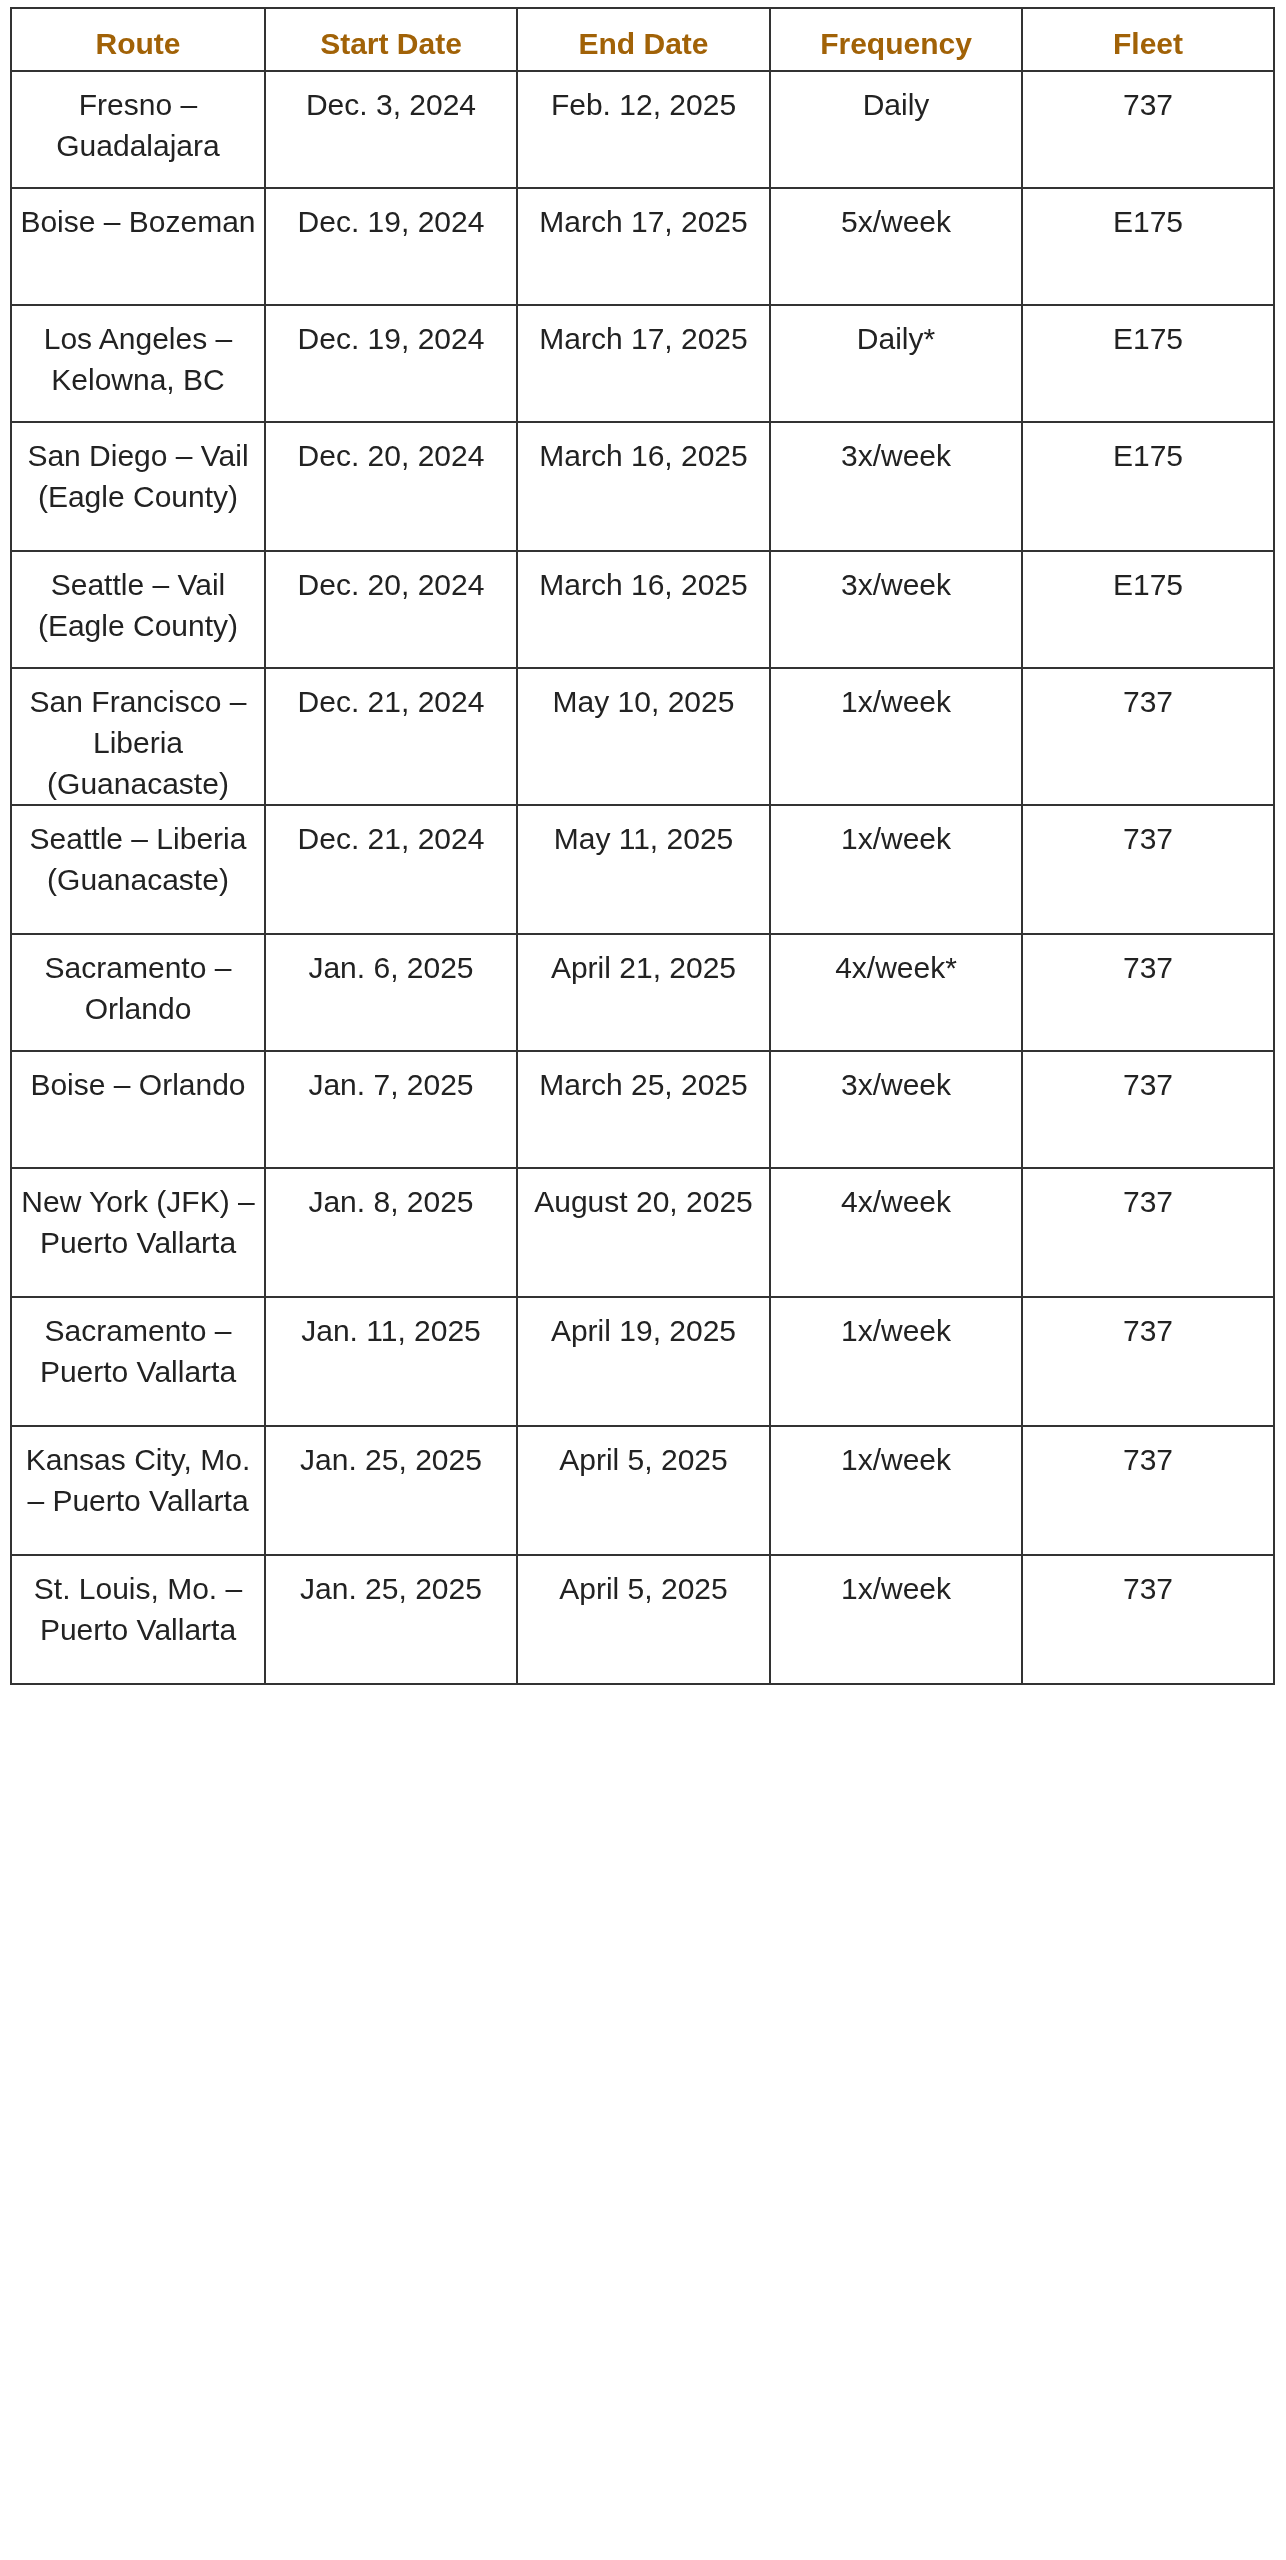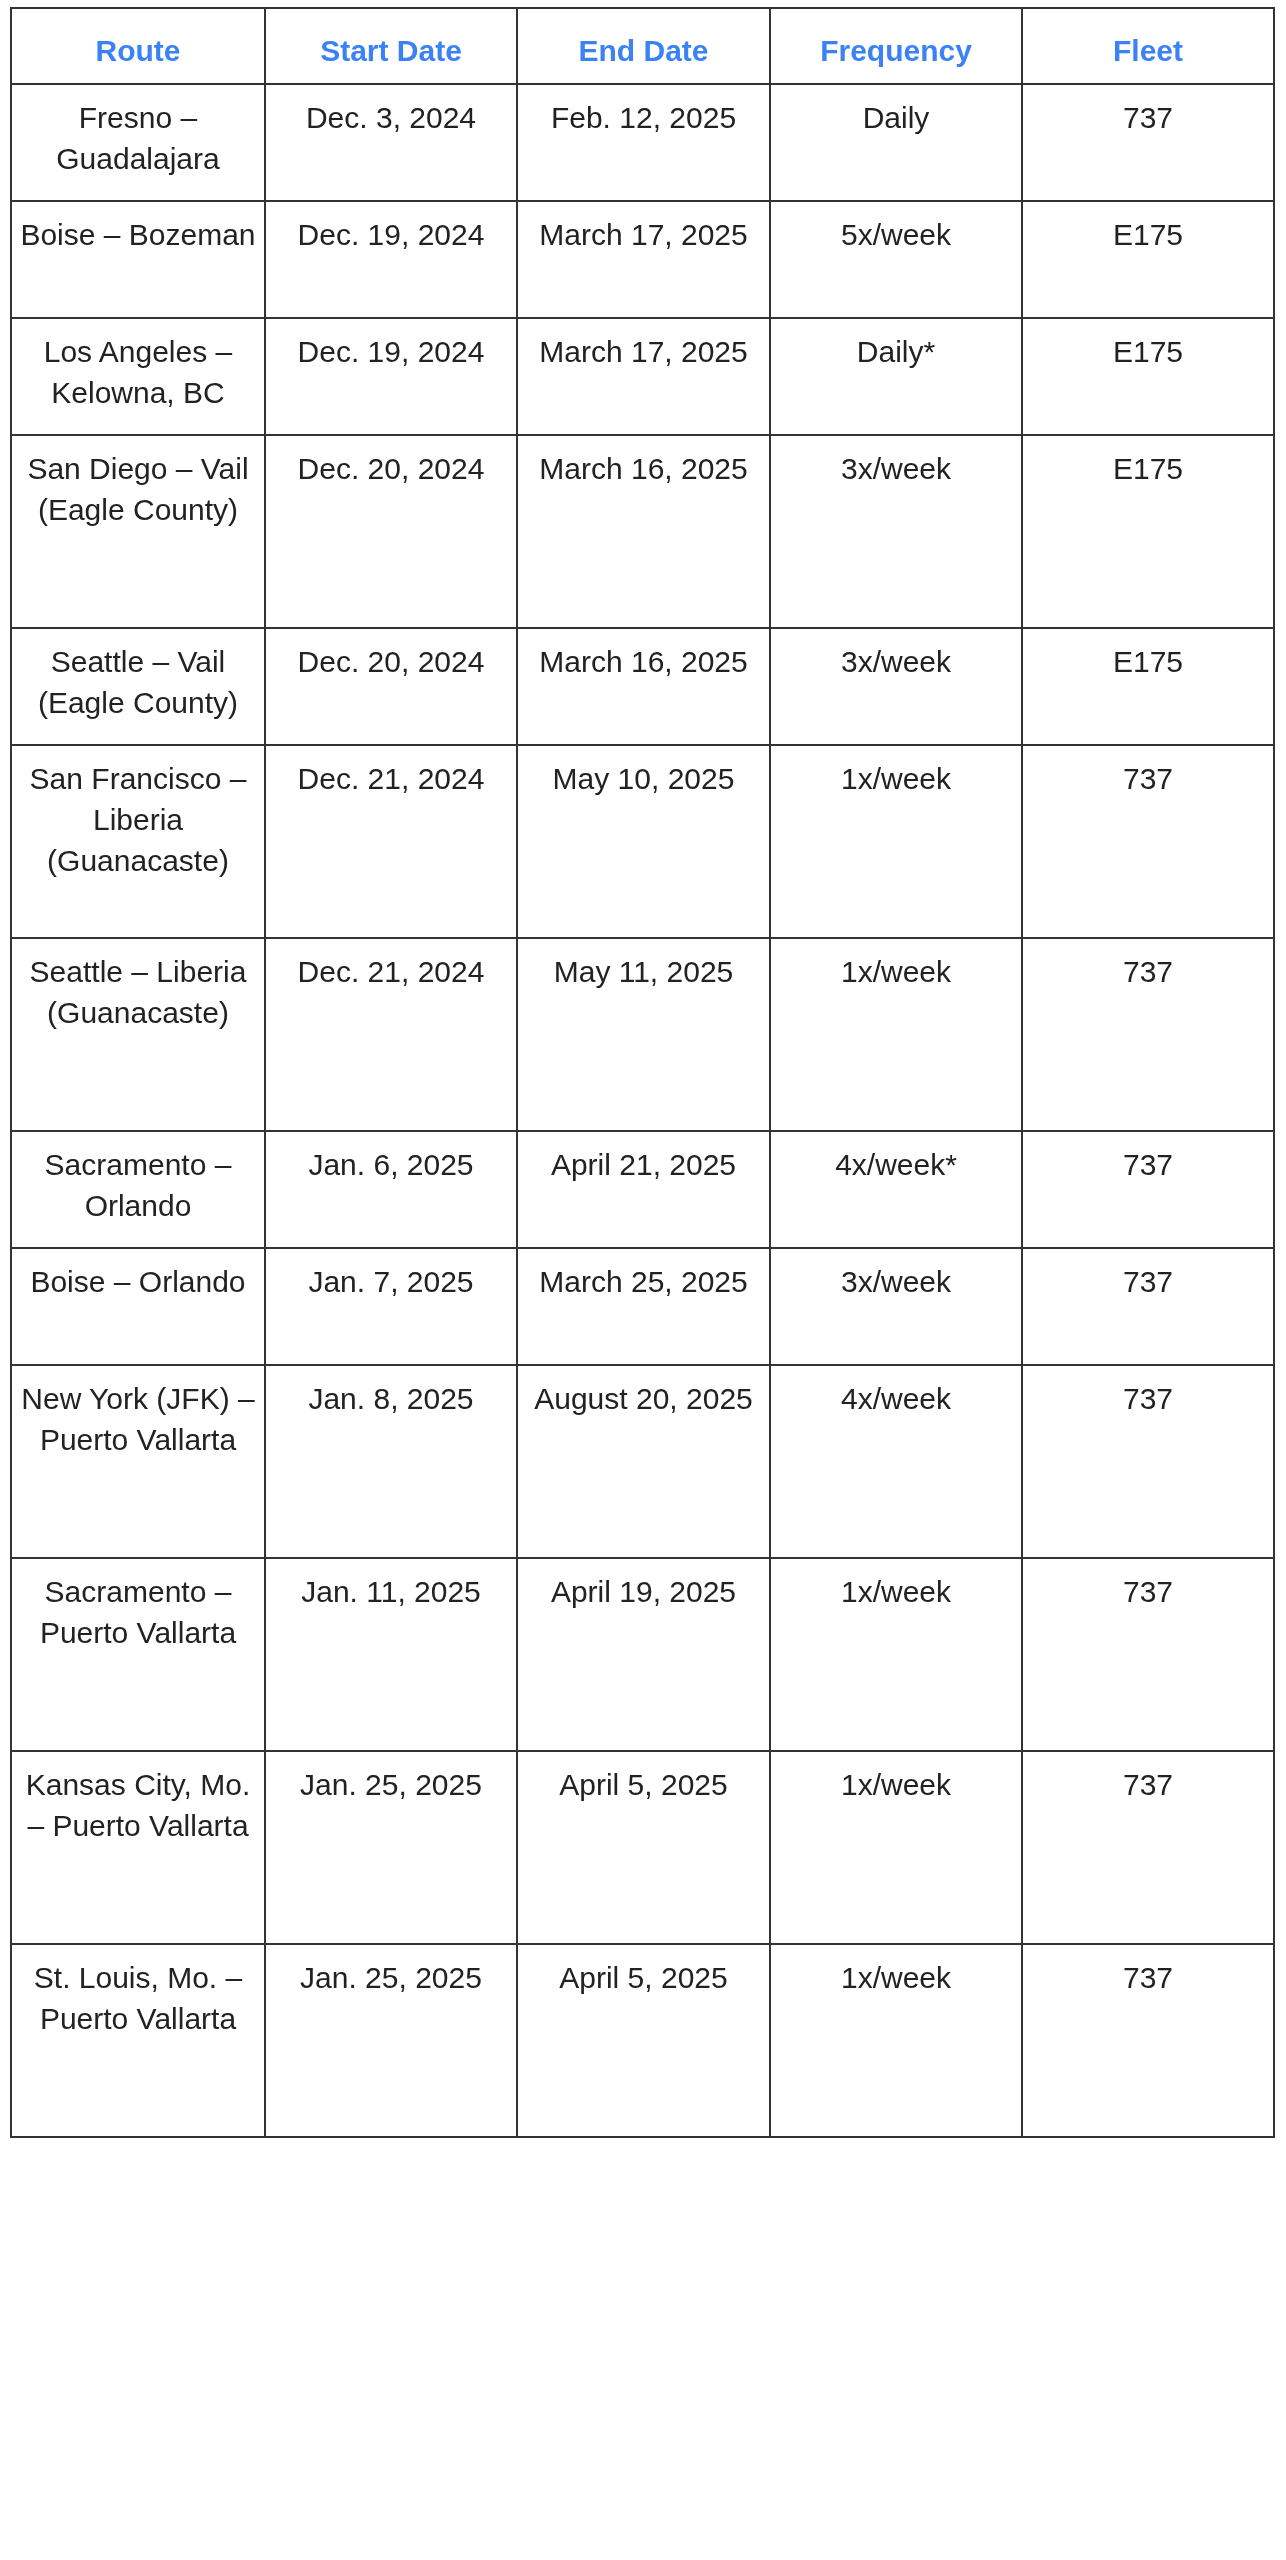--- a/index.html
+++ b/index.html
@@ -15,24 +15,24 @@
   table.routes col.c4 { width: 252px; }
   table.routes col.c5 { width: 252px; }
   table.routes th, table.routes td {
     border: 2px solid #333333;
     text-align: center; vertical-align: top;
     font-size: 30px; line-height: 41px;
     padding: 12px 8px 0 8px;
     box-sizing: border-box;
     overflow: hidden;
   }
-  table.routes th { font-weight: bold; height: 76px; vertical-align: middle; padding-top: 8px; color: #3b82f6; }
+  table.routes th { font-weight: bold; height: 63px; vertical-align: middle; padding-top: 8px; color: #a16207; }
   table.routes td { font-weight: normal; }
   tr.h2 td { height: 117px; }
-  tr.h3 td { height: 193px; }
+  tr.h3 td { height: 129px; }
   tr.h4 td { height: 200px; }
   .route-cell { padding-left: 6px; padding-right: 6px; margin-left: 37px; }
 </style>
 </head>
 <body>
 
 <table class="routes">
   <colgroup>
       <col class="c1">
       <col class="c2">

